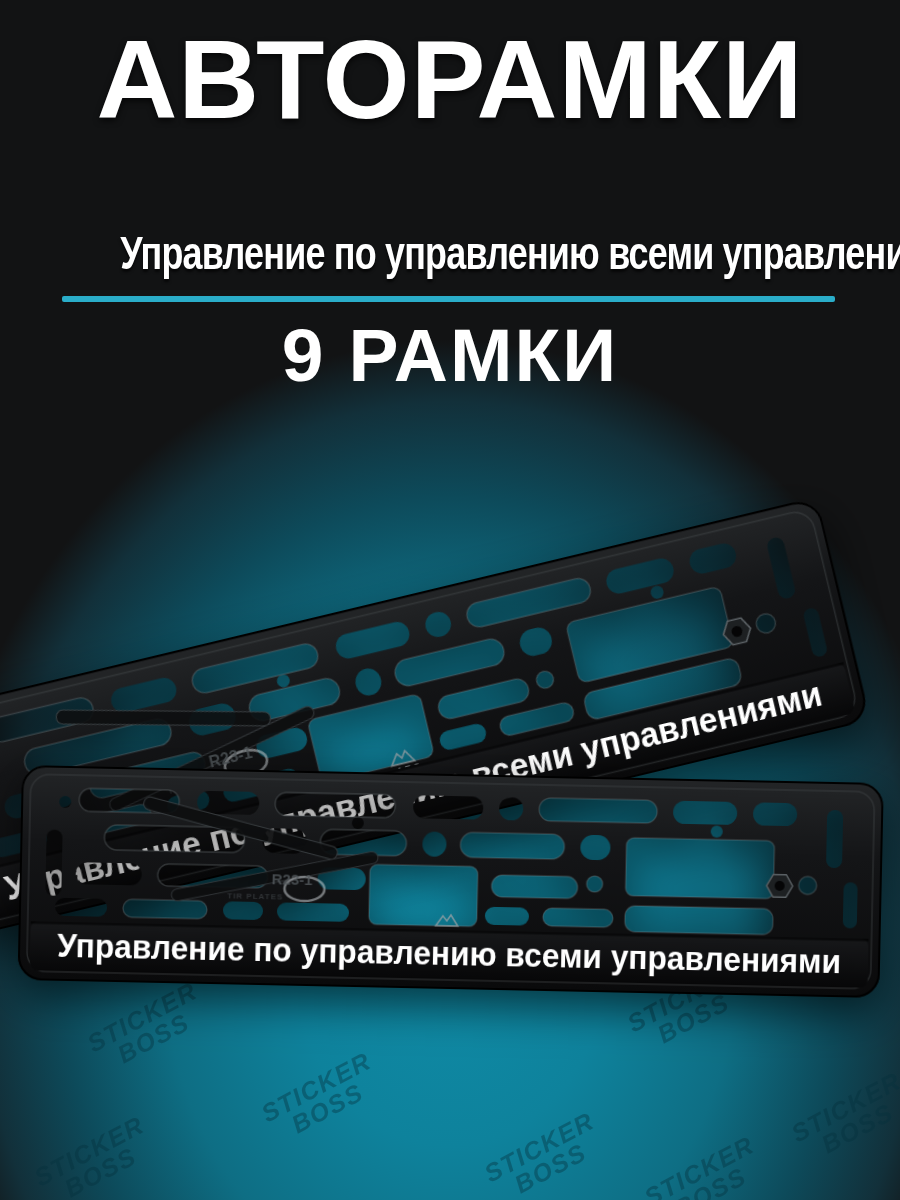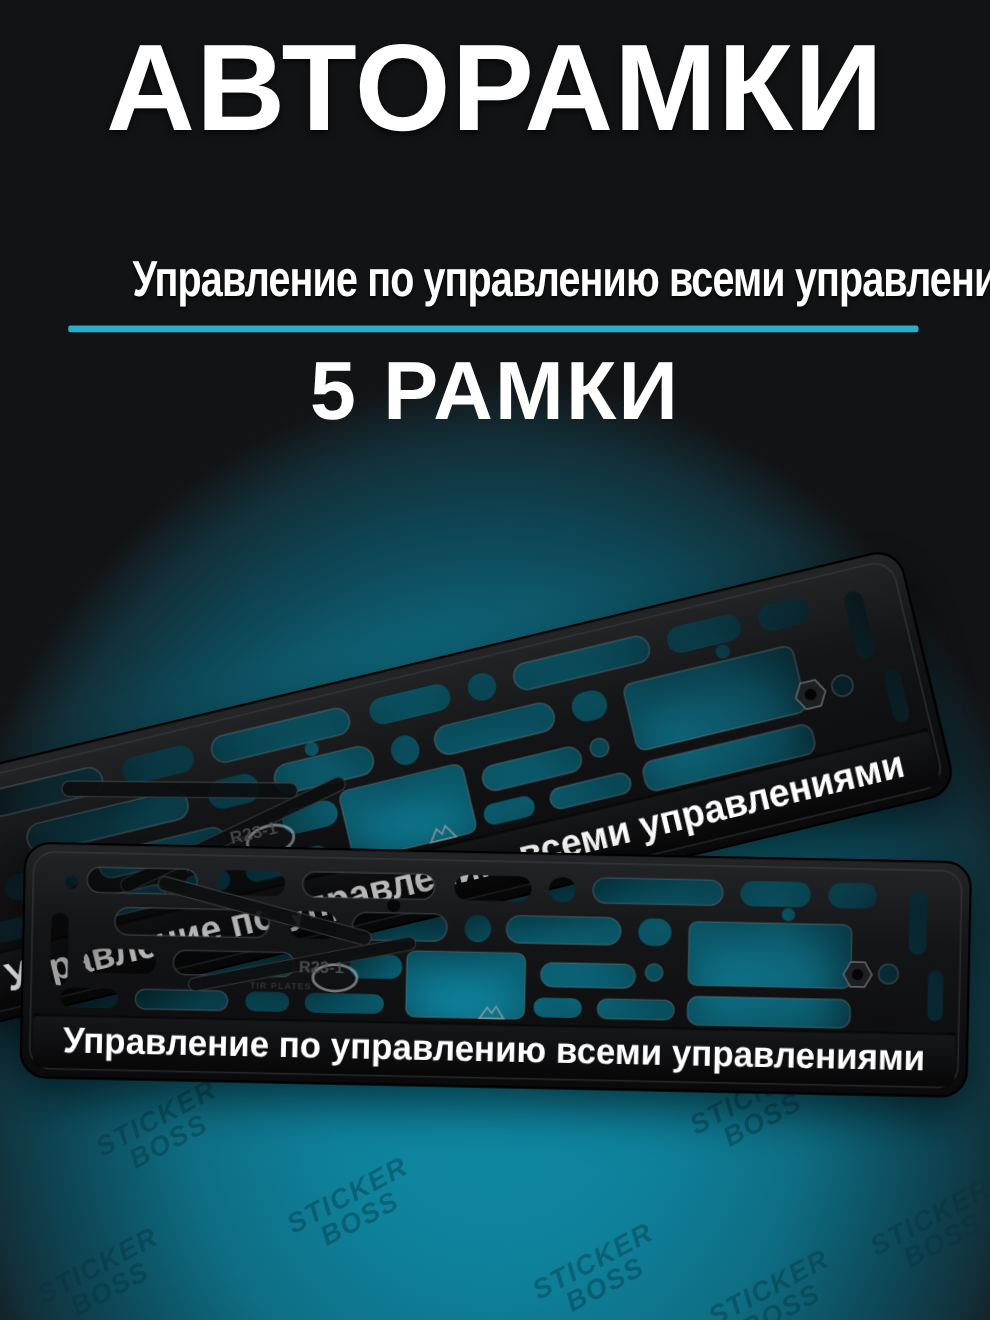--- a/index.html
+++ b/index.html
@@ -60,21 +60,21 @@
 </head>
 <body>
 
 <div id="page">
 
   <div class="title">АВТОРАМКИ</div>
   <div class="subtitle">
     <span>Управление по управлению всеми управлениями</span>
   </div>
   <div class="divider"></div>
-  <div class="count">5 РАМКИ</div>
+  <div class="count">9 РАМКИ</div>
 
   <div class="wm" style="left:688px;top:1008px">
     <div>STICKER</div>
       <div>BOSS</div>
   </div>
   <div class="wm" style="left:852px;top:1118px">
     <div>STICKER</div>
       <div>BOSS</div>
   </div>
   <div class="wm" style="left:545px;top:1158px">

